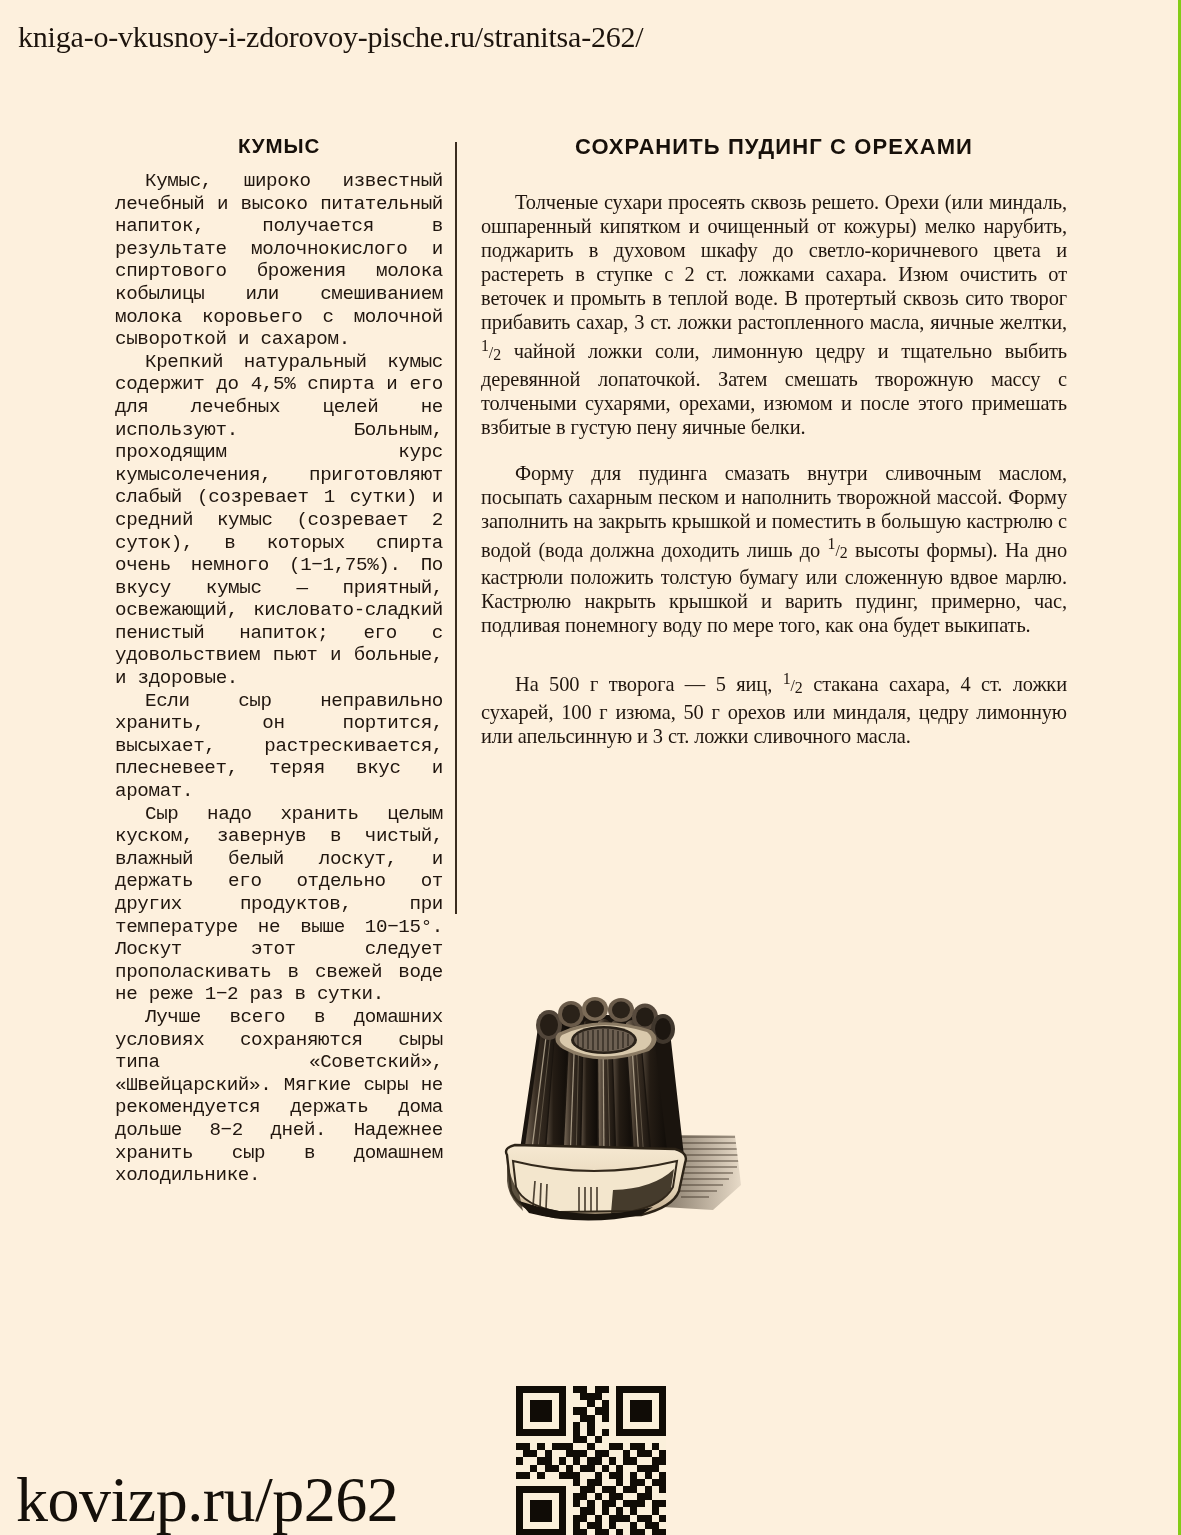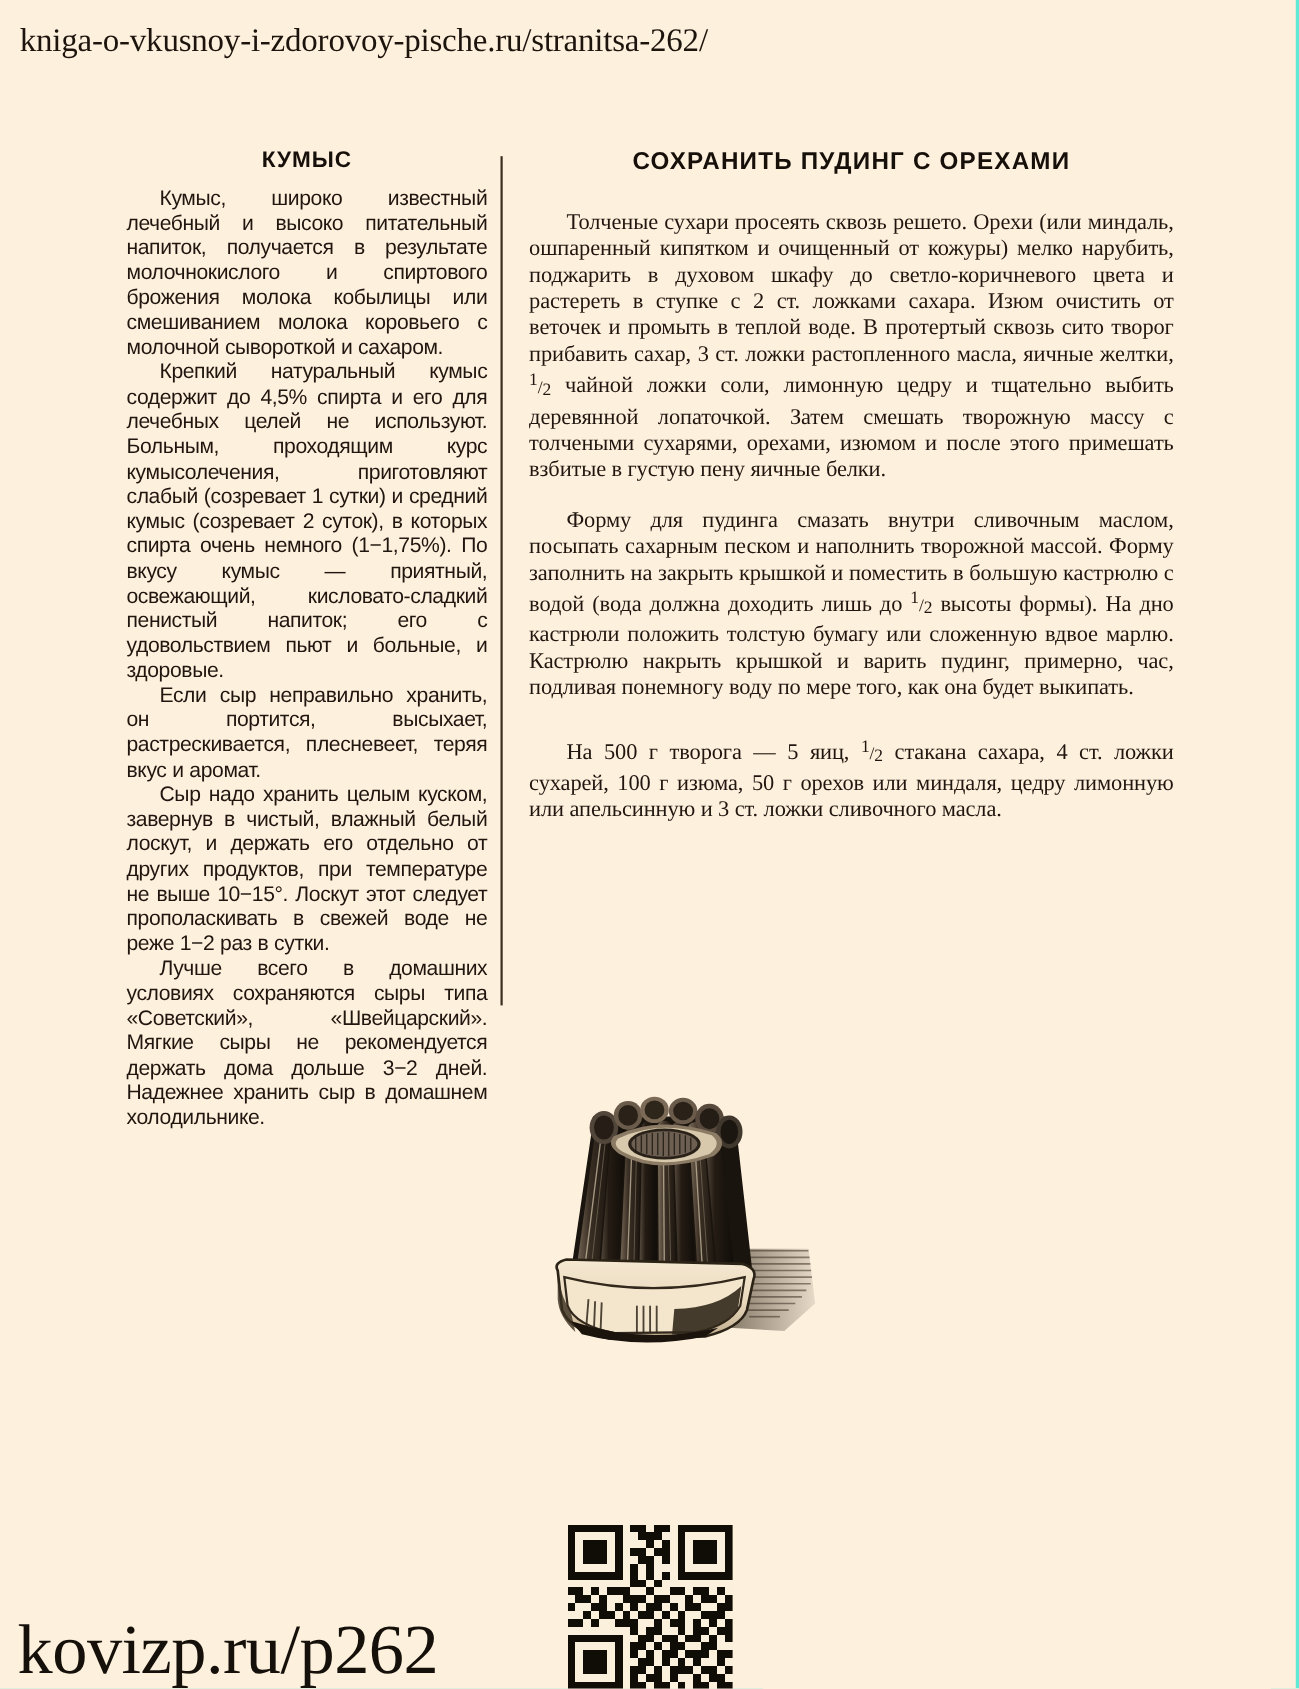--- a/index.html
+++ b/index.html
@@ -14,21 +14,21 @@
     font-family: "Liberation Serif", "DejaVu Serif", serif;
     color: #20160f;
     overflow: hidden;
     position: relative;
   }
 
   
   .page {
     position: absolute;
     inset: 0;
-    background: #5eead4;
+    background: #84cc16;
     padding-left: 16px;
   }
   .page-sheet {
     position: absolute;
     left: 0;
     top: 0;
     width: 1178px;
     height: 1535px;
     background: #fdf0dd;
   }
@@ -93,21 +93,21 @@
   }
 
   .col-left p {
     margin: 0;
     font-size: 19.2px;
     line-height: 22.6px;
     text-align: justify;
     text-indent: 30px;
     text-align-last: left;
     hyphens: manual;
-    font-family: Liberation Sans, sans-serif;
+    font-family: Liberation Mono, monospace;
     letter-spacing: -0.35px;
     word-spacing: 0.2px;
   }
   .col-right p {
     margin: 0 0 22px 0;
     font-size: 20.4px;
     line-height: 24px;
     text-align: justify;
     text-indent: 34px;
     text-align-last: left;
@@ -172,21 +172,21 @@
 
       <p>Кумыс, широко известный лечебный и высоко питательный напиток, получается в результате молочнокислого и спиртового брожения молока кобылицы или смешиванием молока коровьего с молочной сывороткой и сахаром.</p>
 
       <p>Крепкий натуральный кумыс содержит до 4,5% спирта и его для лечебных целей не используют. Больным, проходящим курс кумысолечения, приготовляют слабый (созревает 1 сутки) и средний кумыс (созревает 2 суток), в которых спирта очень немного (1−1,75%). По вкусу кумыс — приятный, освежающий, кисловато-сладкий пенистый напиток; его с удовольствием пьют и больные, и здоровые.</p>
 
 
       <p>Если сыр неправильно хранить, он портится, высыхает, растрескивается, плесневеет, теряя вкус и аромат.</p>
 
       <p>Сыр надо хранить целым куском, завернув в чистый, влажный белый лоскут, и держать его отдельно от других продуктов, при температуре не выше 10−15°. Лоскут этот следует прополаскивать в свежей воде не реже 1−2 раз в сутки.</p>
 
-      <p>Лучше всего в домашних условиях сохраняются сыры типа «Советский», «Швейцарский». Мягкие сыры не рекомендуется держать дома дольше 3−2 дней. Надежнее хранить сыр в домашнем холодильнике.</p>
+      <p>Лучше всего в домашних условиях сохраняются сыры типа «Советский», «Швейцарский». Мягкие сыры не рекомендуется держать дома дольше 8−2 дней. Надежнее хранить сыр в домашнем холодильнике.</p>
     </div>
 
     <div class="col-divider"></div>
 
     <div class="col-right">
 
       <h2 class="sec-title">СОХРАНИТЬ ПУДИНГ С ОРЕХАМИ</h2>
 
       <p><span>Толченые сухари просеять сквозь решето. Орехи (или миндаль, ошпаренный кипятком и очищенный от кожуры) мелко нарубить, поджарить в духовом шкафу до светло-коричневого цвета и растереть в ступке с 2 ст. ложками сахара. Изюм очистить от веточек и промыть в теплой воде. В протертый сквозь сито творог прибавить сахар, 3 ст. ложки растопленного масла, яичные желтки, </span><span class="frac"><sup>1</sup><span class="slash">/</span><sub>2</sub></span><span> чайной ложки соли, лимонную цедру и тщательно выбить деревянной лопаточкой. Затем смешать творожную массу с толчеными сухарями, орехами, изюмом и после этого примешать взбитые в густую пену яичные белки.</span></p>
 

